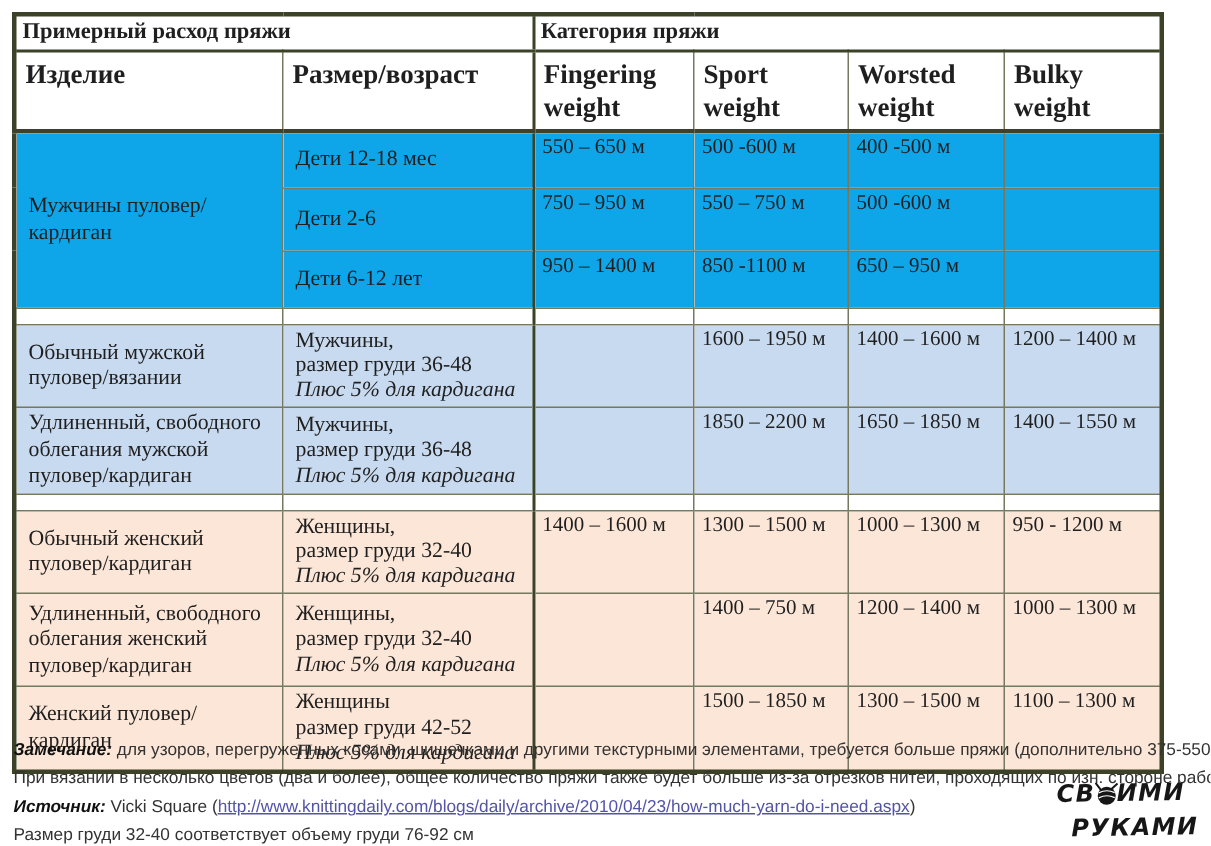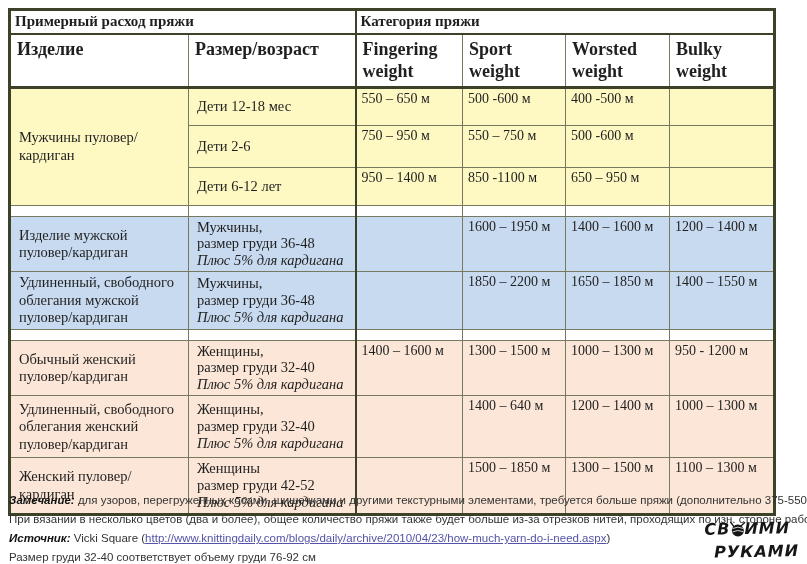--- a/index.html
+++ b/index.html
@@ -14,21 +14,21 @@
   .yarn td,.yarn th{border:1px solid #75795f;overflow:hidden;}
   .yarn .dl{border-left:2px solid #3b4227;}
   tr.hdr1 td{border-bottom:2px solid #3b4227;background:#fff;
     font-weight:bold;font-size:15px;text-align:left;vertical-align:middle;padding:2px 4px;}
   tr.hdr2 th{border-bottom:3px solid #3b4227;background:#fff;
     font-weight:bold;font-size:18px;text-align:left;vertical-align:top;padding:3px 6px;line-height:1.25;}
   td.product{vertical-align:middle;padding:2px 8px;font-size:14.5px;line-height:1.2;}
   td.size{vertical-align:middle;padding:2px 8px;font-size:14.5px;line-height:1.17;}
   td.val{vertical-align:top;padding:2px 5px;font-size:14px;line-height:1.2;margin-top:32px;}
   .note{font-style:italic;}
-  .sec-g td{background:#fef9c3;}
+  .sec-g td{background:#0ea5e9;}
   .sec-b td{background:#c8daef;}
   .sec-p td{background:#fbe6d7;}
   tr.spacer td{background:#ffffff;padding:0;height:10px;}
   .footer{
     position:absolute;left:9px;top:491px;width:795px;
     font-family:"Liberation Sans", sans-serif;font-size:11.5px;color:#333;
     line-height:1.66;white-space:nowrap;
   }
   .footer b{color:#111;font-style:italic;}
   .footer a{color:#5353a8;text-decoration:underline;cursor:pointer;}
@@ -94,21 +94,21 @@
   <tr class="spacer">
     <td></td>
         <td></td>
     <td class="dl"></td>
         <td></td>
     <td></td>
         <td></td>
   </tr>
 
   <tr class="sec-b" style="height:52px">
-    <td class="product">Изделие мужской пуловер/кардиган</td>
+    <td class="product">Обычный мужской пуловер/вязании</td>
     <td class="size">
       <div>Мужчины,</div>
       <div>размер груди 36-48</div>
       <div class="note">Плюс 5% для кардигана</div>
     </td>
     <td class="val dl"></td>
     <td class="val">1600 – 1950 м</td>
     <td class="val">1400 – 1600 м</td>
     <td class="val">1200 – 1400 м</td>
   </tr>
@@ -147,21 +147,21 @@
     <td class="val">950 - 1200 м</td>
   </tr>
   <tr class="sec-p" style="height:62px">
     <td class="product">Удлиненный, свободного облегания женский пуловер/кардиган</td>
     <td class="size">
       <div>Женщины,</div>
       <div>размер груди 32-40</div>
       <div class="note">Плюс 5% для кардигана</div>
     </td>
     <td class="val dl"></td>
-    <td class="val">1400 – 640 м</td>
+    <td class="val">1400 – 750 м</td>
     <td class="val">1200 – 1400 м</td>
     <td class="val">1000 – 1300 м</td>
   </tr>
   <tr class="sec-p" style="height:50px">
     <td class="product">Женский пуловер/кардиган</td>
     <td class="size">
       <div>Женщины</div>
       <div>размер груди 42-52</div>
       <div class="note">Плюс 5% для кардигана</div>
     </td>

